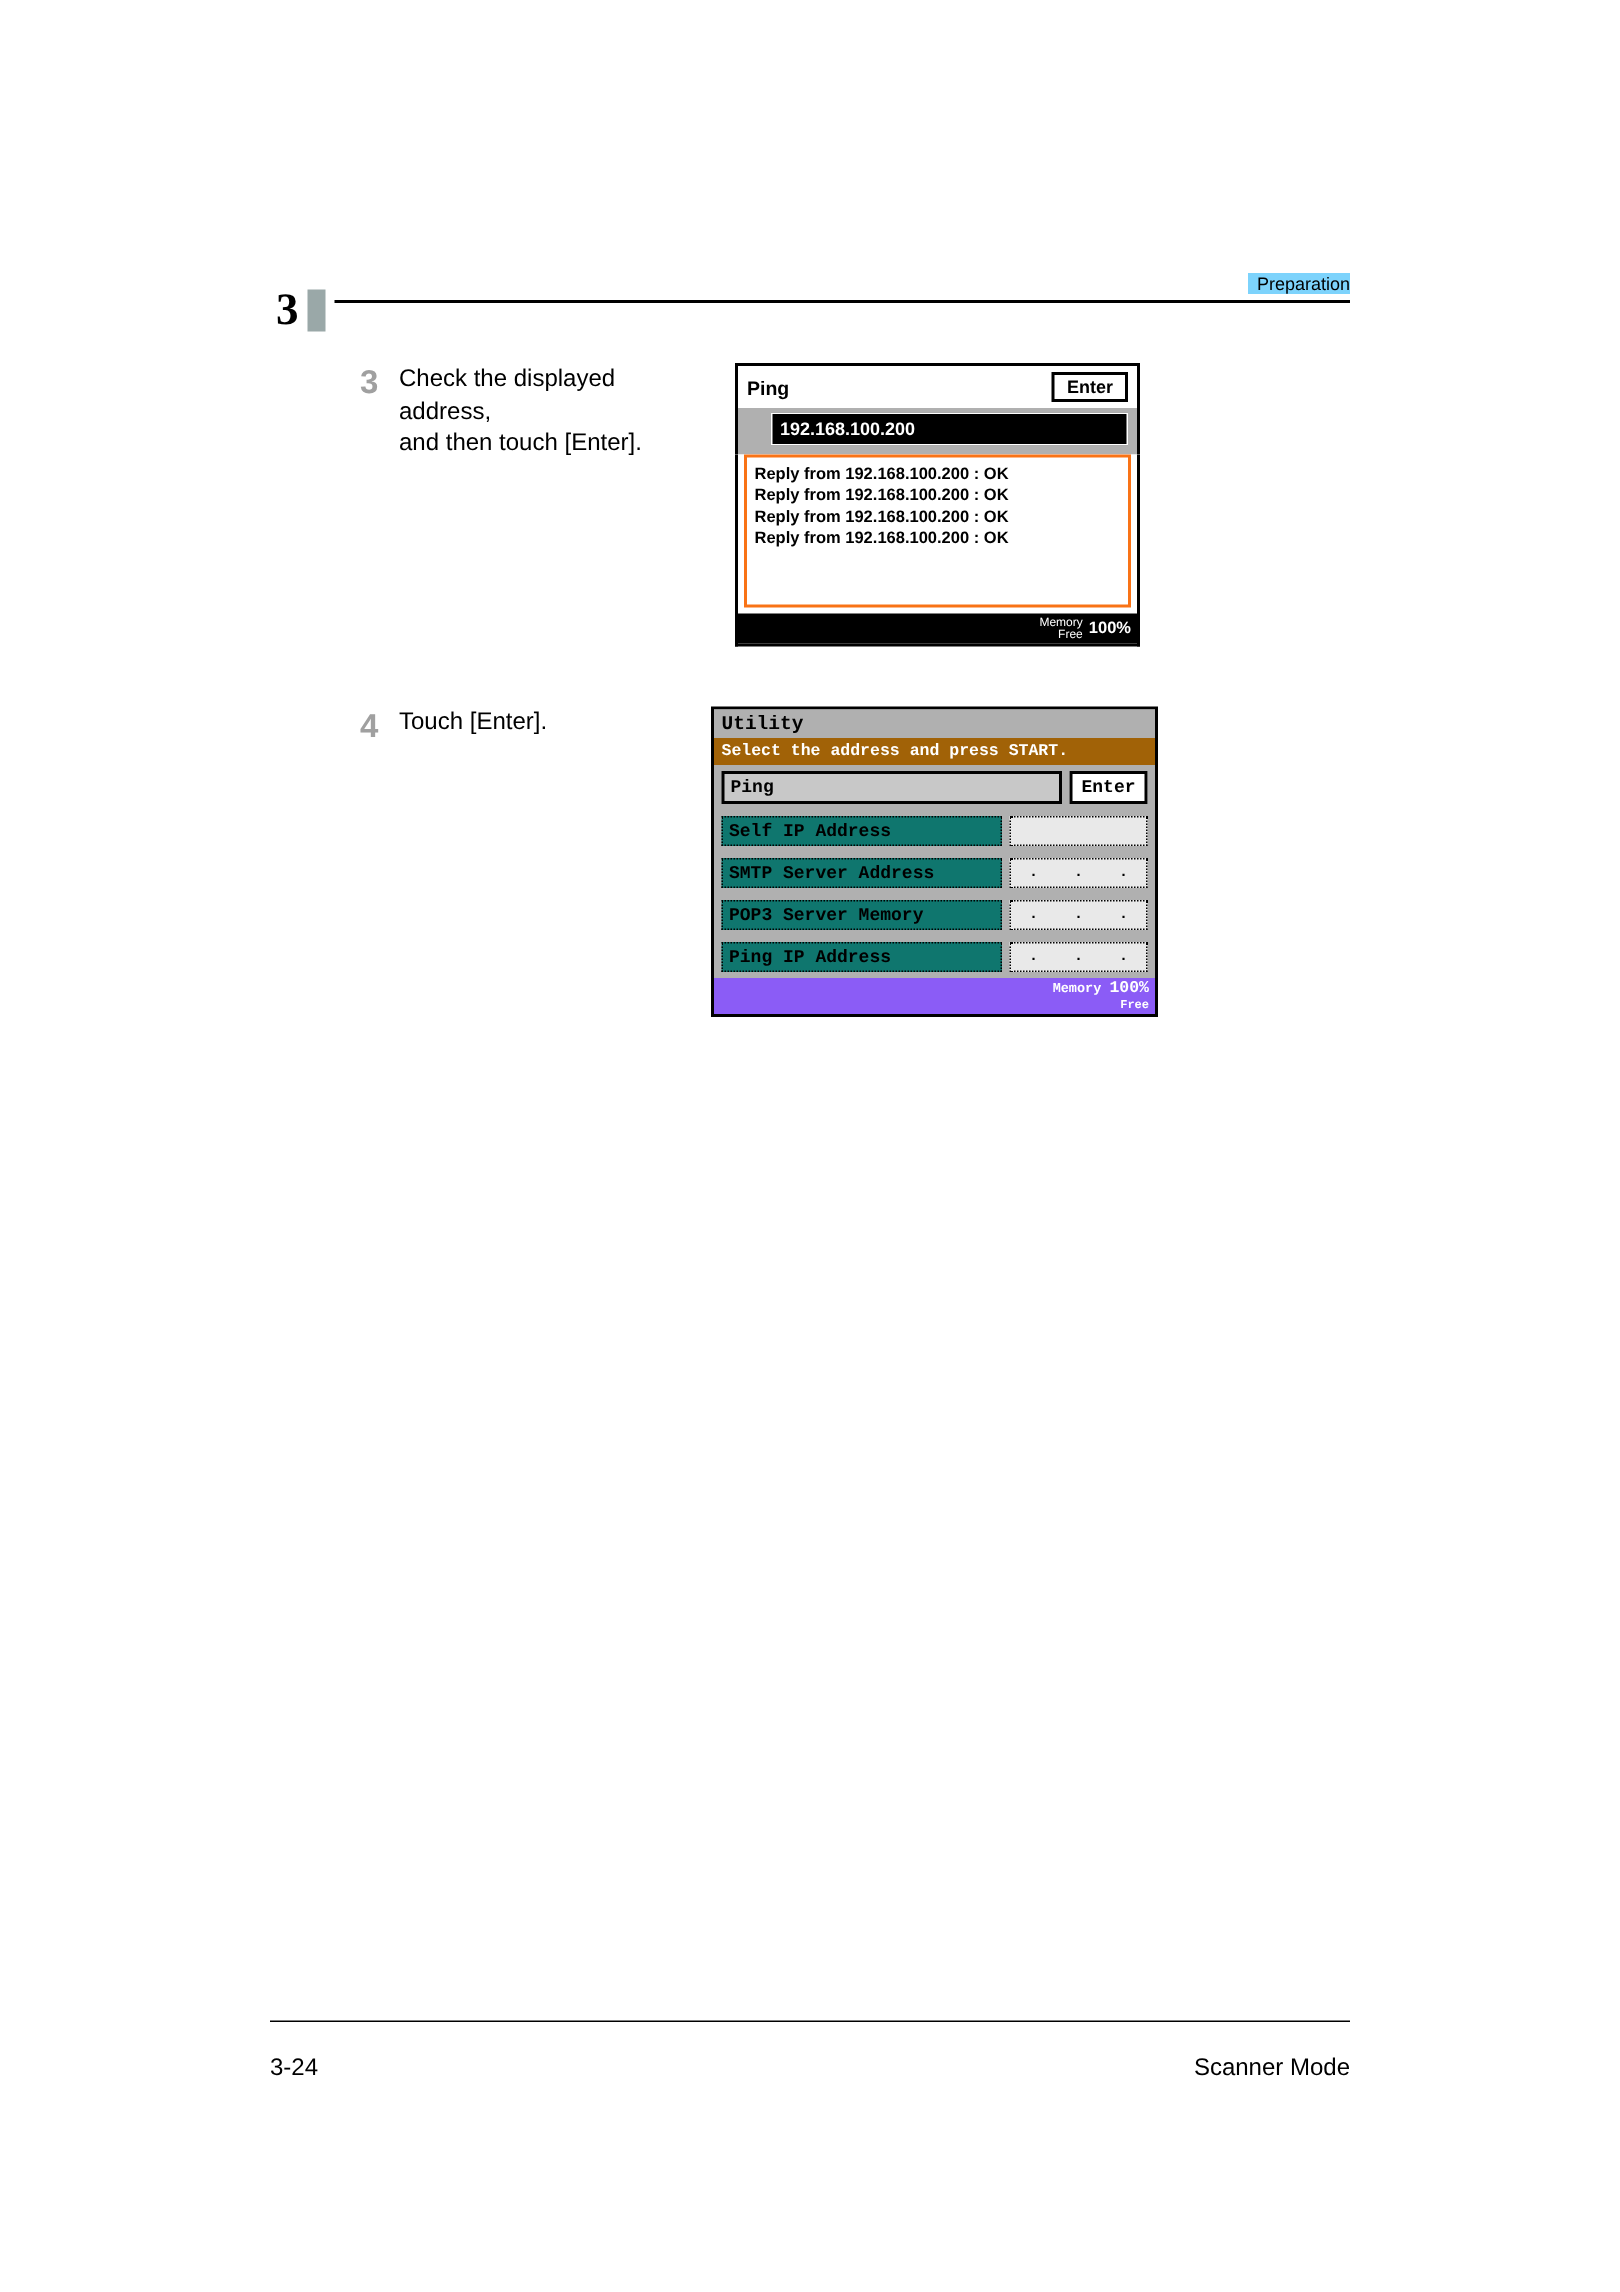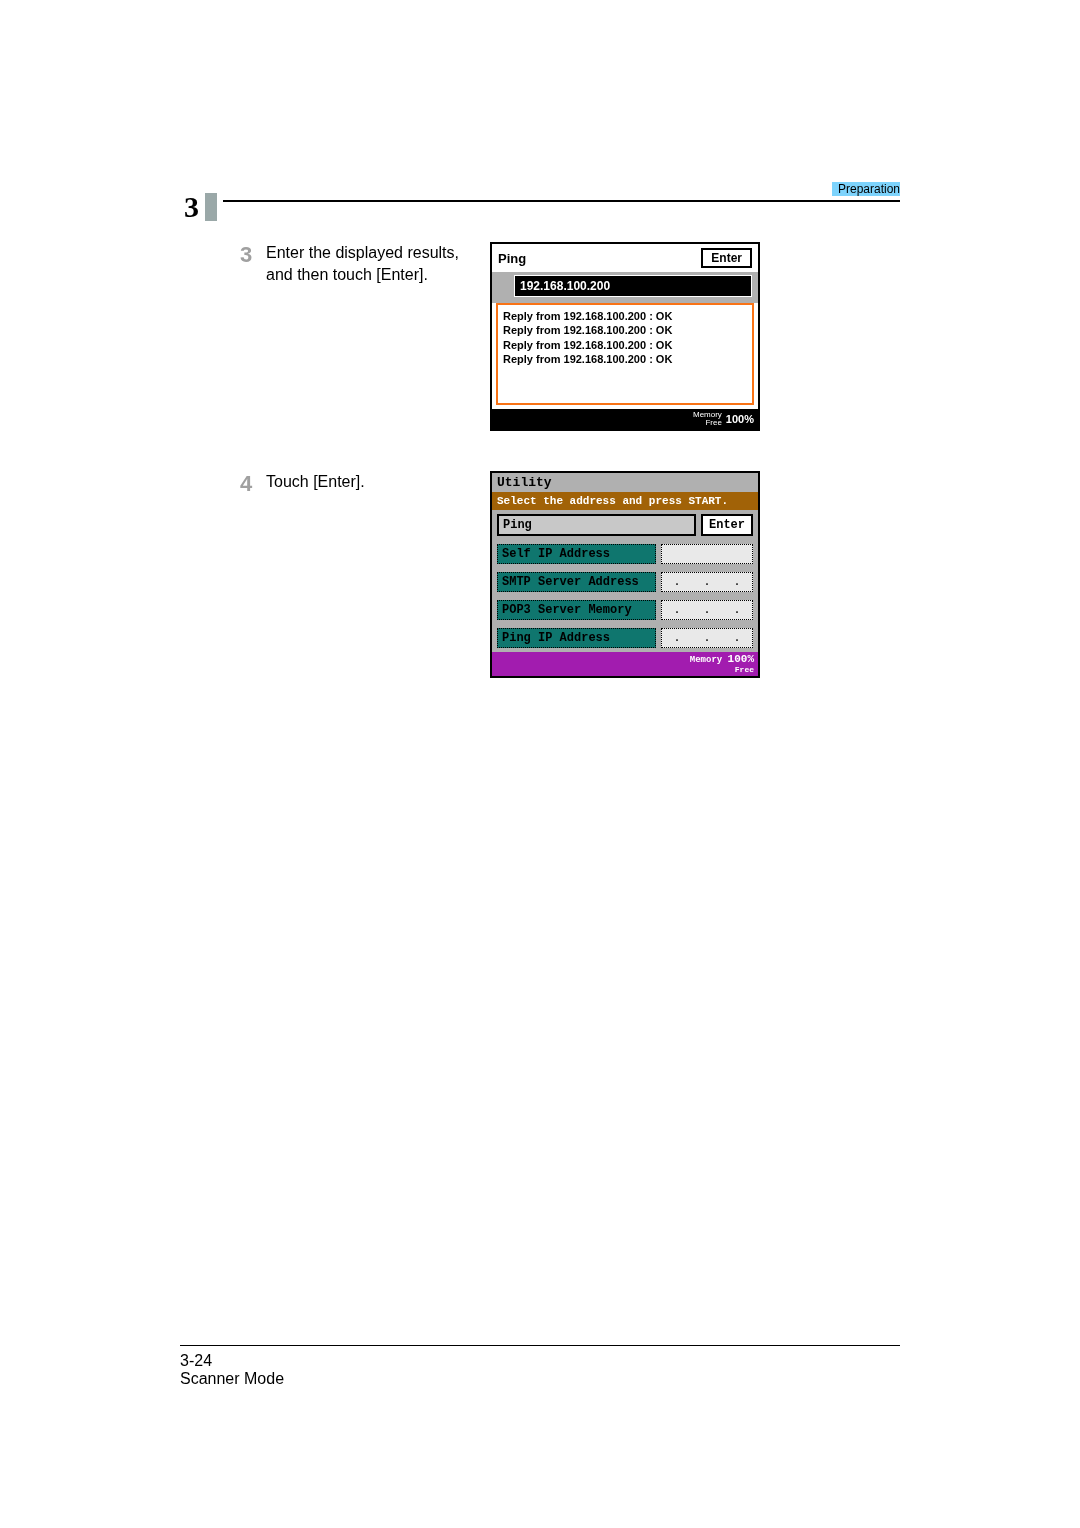--- a/index.html
+++ b/index.html
@@ -73,22 +73,22 @@
   .step-text {
     font-size: 16px;
     line-height: 1.35;
   }
   .screenshot-a {
     width: 270px;
     margin-left: 20px;
     flex: 0 0 auto;
   }
   .screenshot-b {
-    width: 270px;
-    margin-left: 20px;
+    width: 298px;
+    margin-left: 4px;
     flex: 0 0 auto;
   }
   .screenA-top {
     border: 2px solid #000;
     border-bottom: none;
     padding: 4px 6px;
     display: flex;
     justify-content: space-between;
     align-items: center;
     background: #fff;
@@ -207,43 +207,42 @@
     font-size: 10px;
     border: 1px dotted #000;
     background: #e9e9e9;
   }
   .screenB-blank {
     width: 90px;
     background: #e9e9e9;
     border: 1px dotted #000;
   }
   .screenB-footer {
-    background: #a21caf;
+    background: #8b5cf6;
     color: #fff;
     text-align: right;
     font-size: 9px;
     padding: 1px 4px;
   }
   .screenB-footer b {
     font-size: 11px;
   }
 
   .footer {
     position: absolute;
     bottom: 140px;
     left: 180px;
     right: 180px;
   }
   .footer-line {
     border-top: 1.5px solid #000;
     display: flex;
     justify-content: space-between;
-    padding-top: 6px;
+    padding-top: 22px;
     font-size: 16px;
-    flex-direction: column;
   }
 </style>
 </head>
 <body>
 
 <div class="page">
 
   <div class="header-line">
     <div class="chapter-badge">
       <span class="badge-num">3</span>
@@ -251,21 +250,21 @@
     </div>
     <div class="header-right">Preparation</div>
   </div>
 
   <div class="content">
 
     <div class="step">
       <div class="step-col1">
         <span class="step-num">3</span>
         <span class="step-text">
-          <span>Enter the displayed results,</span><br>
+          <span>Check the displayed address,</span><br>
           <span>and then touch [Enter].</span>
         </span>
       </div>
 
       <div class="screenshot-a">
         <div class="screenA-top">
           <span class="ping-label">Ping</span>
           <span class="enter-btn">Enter</span>
         </div>
         <div class="screenA-ipbar-wrap">

